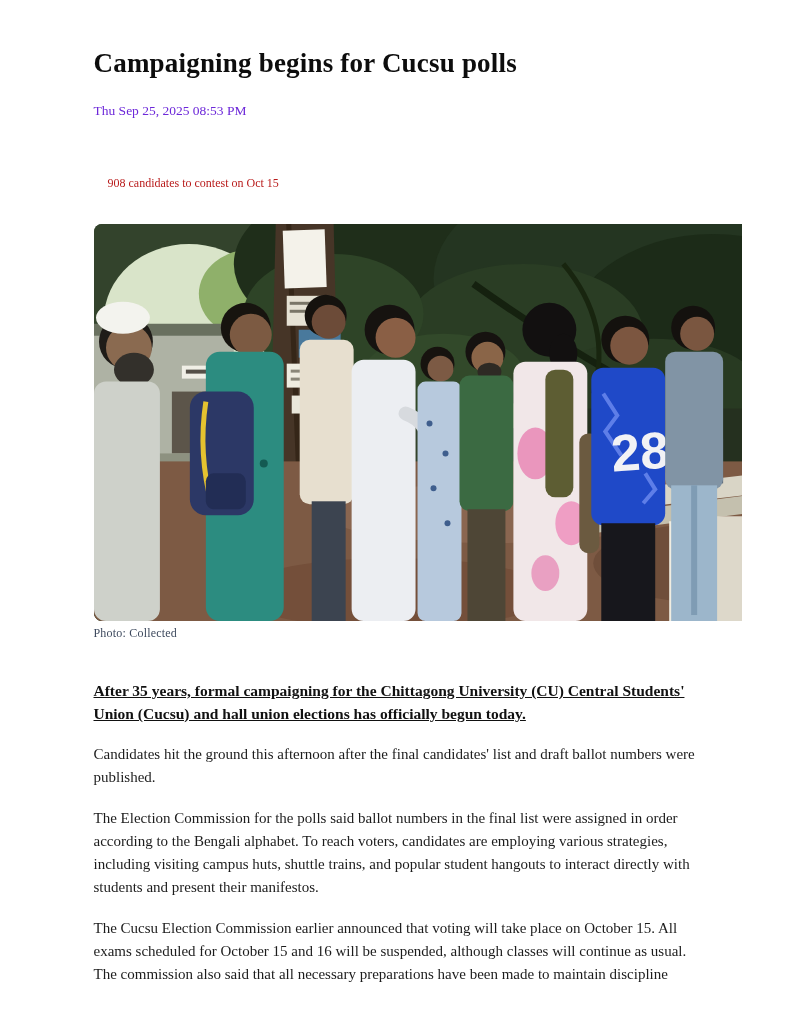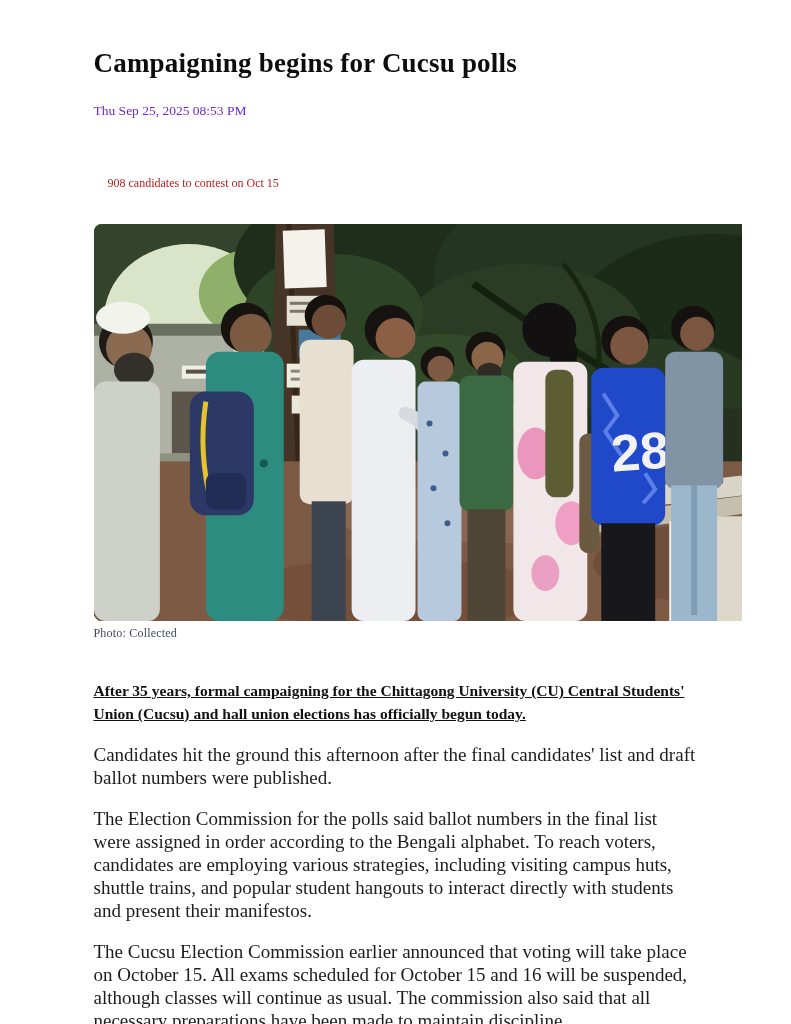--- a/index.html
+++ b/index.html
@@ -51,21 +51,21 @@
   p.lead {
     margin: 38px 0 18px 0;
     font-size: 15.5px;
     line-height: 23px;
     font-weight: 700;
     color: #111111;
     text-decoration: underline;
   }
   p.body-para {
     margin: 0 0 18px 0;
-    font-size: 19px;
+    font-size: 15px;
     line-height: 23px;
     color: #1c1c1c;
   }
 </style>
 </head>
 <body>
 
 <div class="page">
 
   <h1 class="title">Campaigning begins for Cucsu polls</h1>

